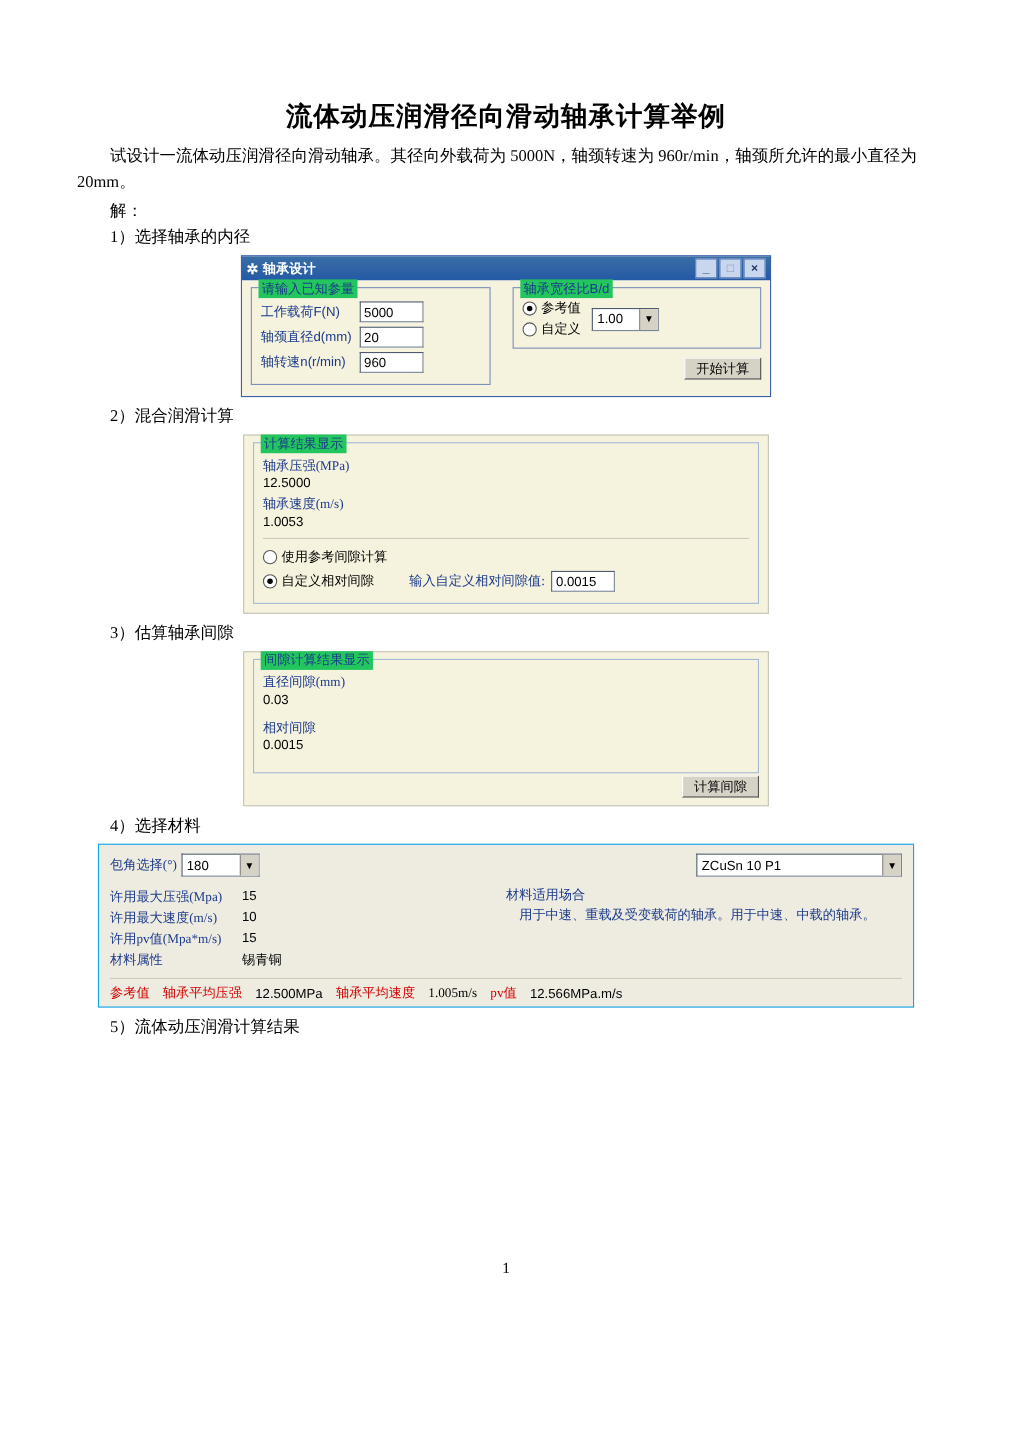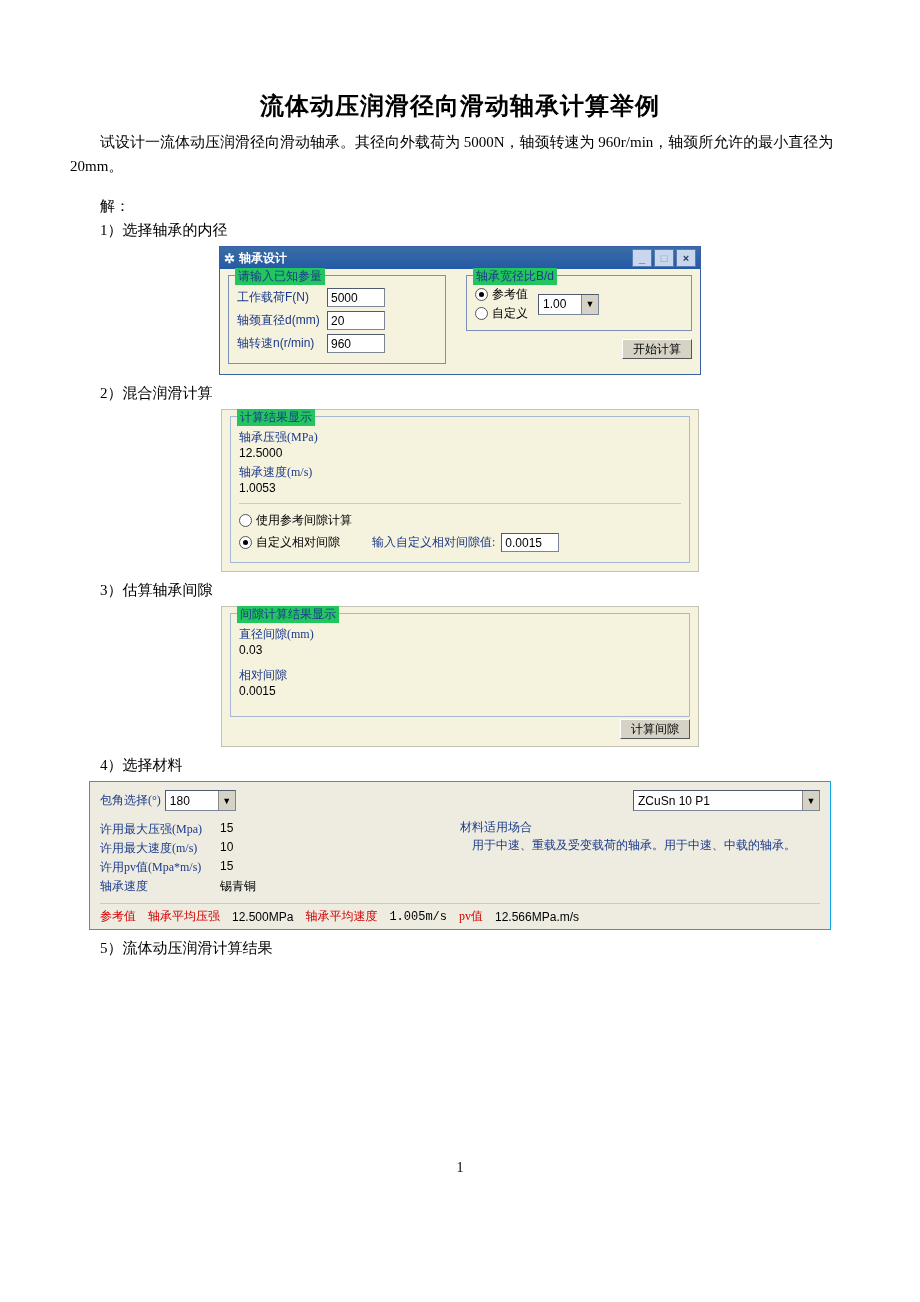--- a/index.html
+++ b/index.html
@@ -17,21 +17,21 @@
   .title {
     text-align: center;
     font-size: 24px;
     font-weight: bold;
     margin-bottom: 8px;
     letter-spacing: 1px;
   }
   .body-text {
     line-height: 1.6;
     text-indent: 2em;
-    margin-bottom: 16px;
+    margin-bottom: 2px;
   }
   .plain-line {
     line-height: 1.6;
     text-indent: 2em;
   }
   .step {
     line-height: 1.6;
     text-indent: 2em;
   }
   .shot-wrap {
@@ -330,35 +330,35 @@
             </div>
           <div class="p4-row">
               <span class="k">许用最大速度(m/s)</span>
               <span class="v">10</span>
             </div>
           <div class="p4-row">
               <span class="k">许用pv值(Mpa*m/s)</span>
               <span class="v">15</span>
             </div>
           <div class="p4-row">
-              <span class="k">轴承速度</span>
+              <span class="k">材料属性</span>
               <span class="v">锡青铜</span>
             </div>
         </div>
         <div class="p4-col">
           <div style="color:#1c3a8a;">材料适用场合</div>
           <div style="color:#1c3a8a; line-height:1.5; padding-left:1em;">用于中速、重载及受变载荷的轴承。用于中速、中载的轴承。</div>
         </div>
       </div>
       <div class="p4-bottom">
         <span class="red">参考值</span>
         <span class="red">轴承平均压强</span>
         <span style="font-family:Arial,sans-serif;">12.500MPa</span>
         <span class="red">轴承平均速度</span>
-        <span style="font-family:Liberation Mono, monospace;text-align:center;">1.005m/s</span>
+        <span style="font-family:Liberation Serif, serif;text-align:center;">1.005m/s</span>
         <span class="red">pv值</span>
         <span style="font-family:Arial,sans-serif;">12.566MPa.m/s</span>
       </div>
     </div>
   </div>
 
   <div class="step">5）流体动压润滑计算结果</div>
 
   <div class="page-num">1</div>
 </div>

